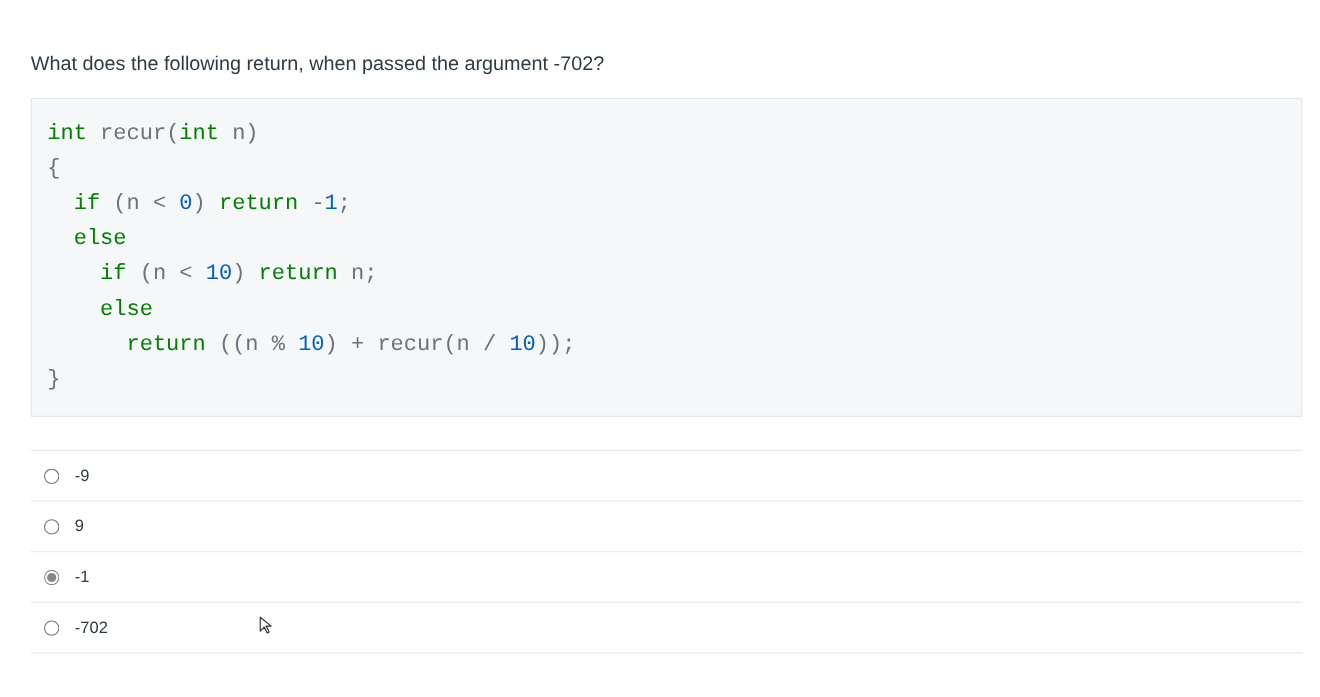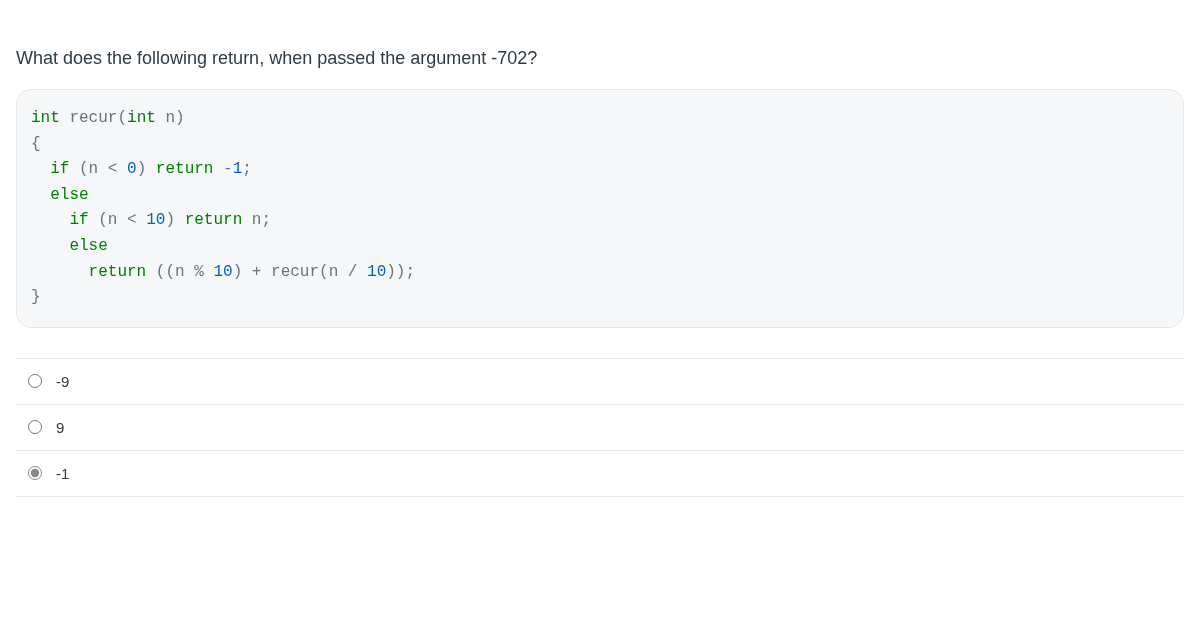--- a/index.html
+++ b/index.html
@@ -8,34 +8,35 @@
     width: 1200px;
     height: 634px;
     background: #ffffff;
     font-family: "Helvetica Neue", Arial, sans-serif;
     color: #2d3b45;
     overflow: hidden;
   }
   .page {
     padding: 48px 16px 16px 16px;
     box-sizing: border-box;
+    margin-left: 12px;
   }
   .question-text {
     font-size: 18px;
     color: #2d3b45;
     margin-bottom: 20px;
     font-weight: 400;
   }
   .code-block {
     background: #f6f7f8;
     border: 1px solid #e4e6e8;
-    border-radius: 15px;
+    border-radius: 0;
     padding: 16px 14px 16px 14px;
     font-family: Consolas, "Courier New", monospace;
-    font-size: 16px;
+    font-size: 20px;
     line-height: 1.6;
     color: #6a737d;
     margin-bottom: 30px;
     white-space: pre;
   }
   .kw { color: #008000; }      
   .num { color: #0060c0; }
   .answers {
     border-top: 1px solid #e8e8e8;
   }
@@ -94,16 +95,25 @@
       <input type="radio" name="q" style="">
       <span>9</span>
     </label>
 
     <label class="answer-row">
       <input type="radio" name="q" checked="" style="">
       <span>-1</span>
     </label>
 
 
+    <label class="answer-row">
+      <input type="radio" name="q" style="">
+      <span>-702</span>
+      <span class="cursor">
+        <svg viewBox="0 0 20 20" width="18" height="18">
+          <path d="M4 2 L4 16 L8 12 L11 18 L13 17 L10 11 L15 11 Z" fill="none" stroke="#333" stroke-width="1.2" stroke-linejoin="round"></path>
+        </svg>
+      </span>
+    </label>
 
   </div>
 
 </div>
 
 </body></html>

